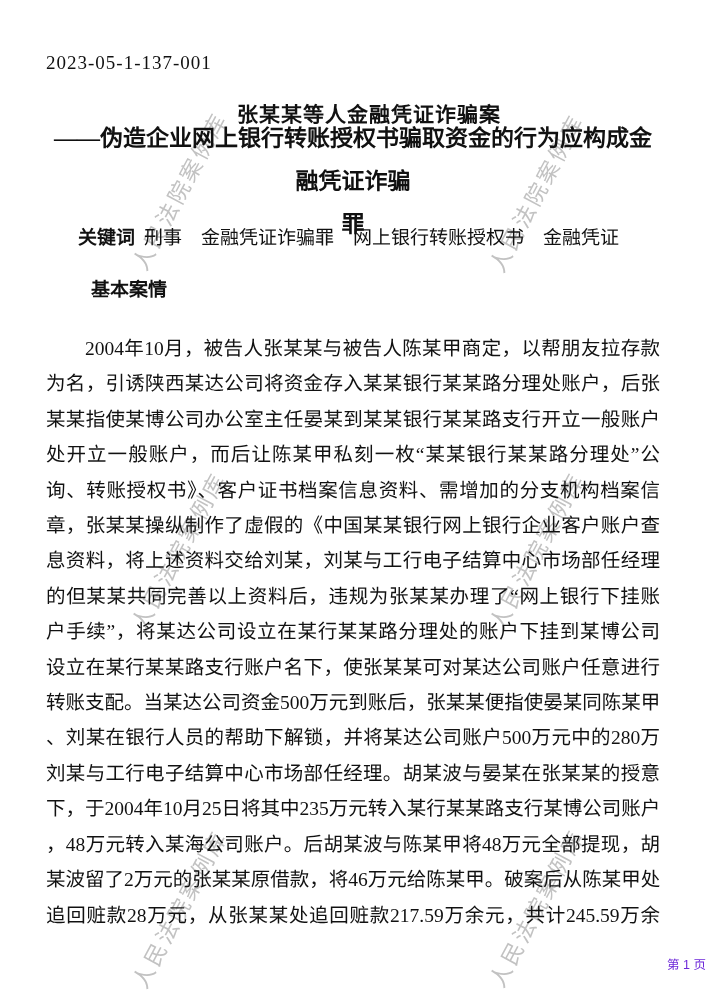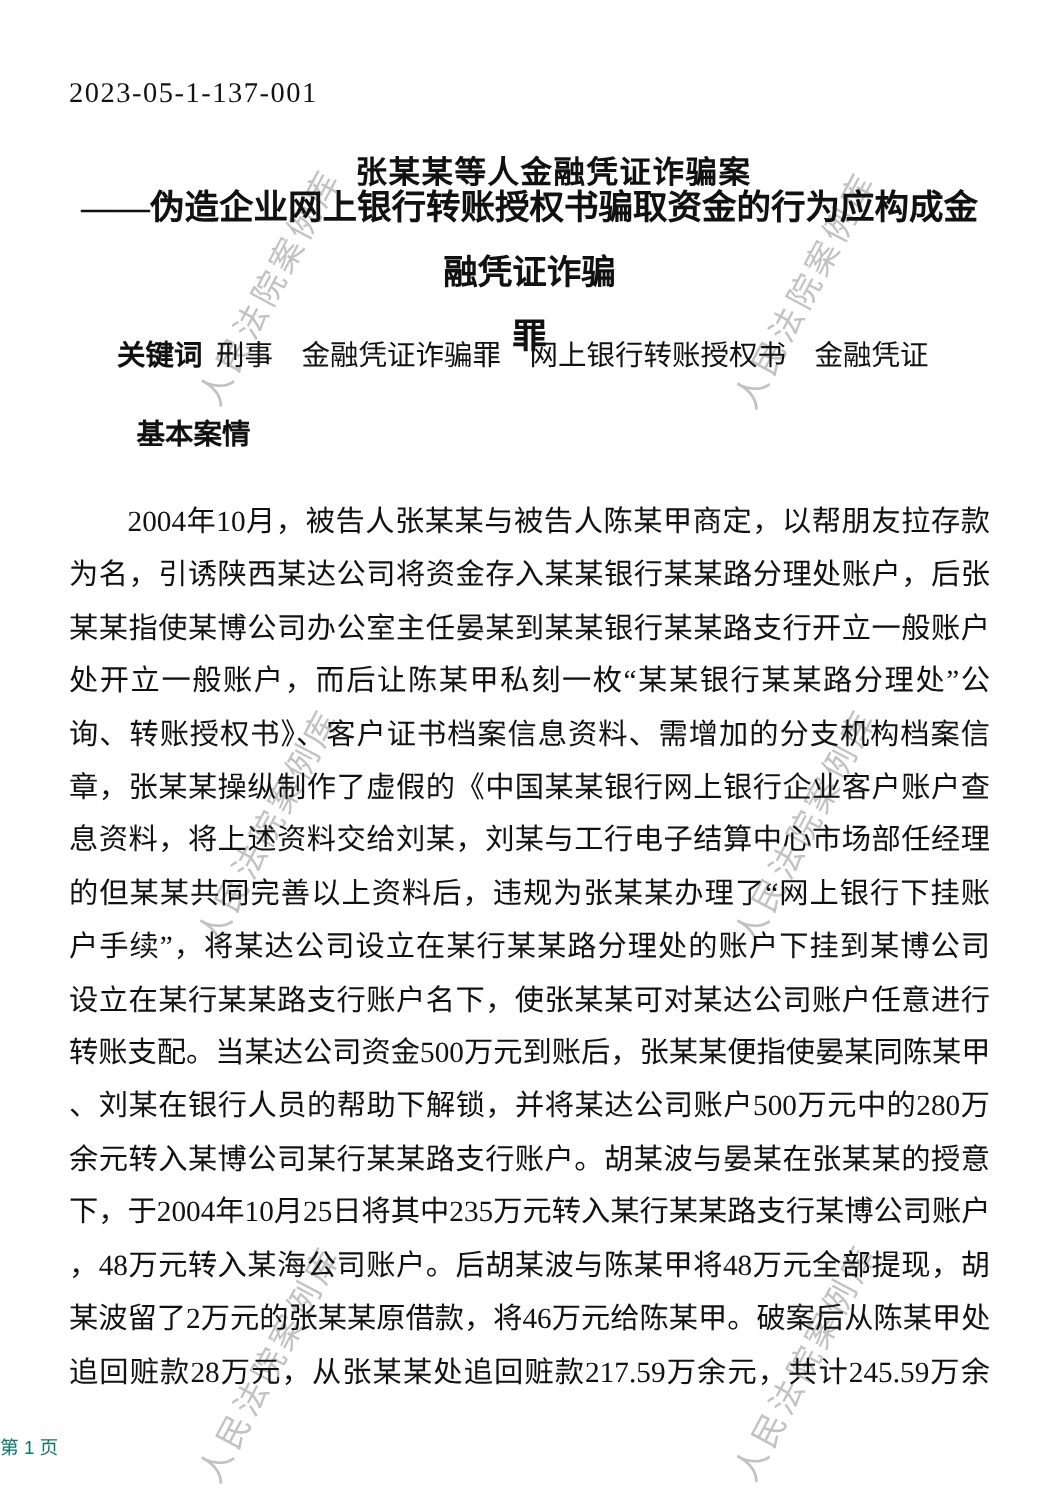--- a/index.html
+++ b/index.html
@@ -116,24 +116,24 @@
     white-space: nowrap;
   }
   .body-line.first {
     text-indent: 2em;
   }
   .page-footer {
     position: absolute;
     top: 954px;
     left: 0;
     width: 100%;
-    text-align: left;
+    text-align: right;
     font-family: "Liberation Sans", "DejaVu Sans", sans-serif;
     font-size: 12.5px;
-    color: #0f766e;
+    color: #6d28d9;
   }
 </style>
 </head>
 <body>
 
 <div class="page">
 
   <div class="watermark-layer">
     <span class="wm wm1">人民法院案例库</span>
     <span class="wm wm2">人民法院案例库</span>
@@ -166,21 +166,21 @@
       <div class="body-line">某某指使某博公司办公室主任晏某到某某银行某某路支行开立一般账户</div>
       <div class="body-line">处开立一般账户，而后让陈某甲私刻一枚“某某银行某某路分理处”公</div>
       <div class="body-line">询、转账授权书》、客户证书档案信息资料、需增加的分支机构档案信</div>
       <div class="body-line">章，张某某操纵制作了虚假的《中国某某银行网上银行企业客户账户查</div>
       <div class="body-line">息资料，将上述资料交给刘某，刘某与工行电子结算中心市场部任经理</div>
       <div class="body-line">的但某某共同完善以上资料后，违规为张某某办理了“网上银行下挂账</div>
       <div class="body-line">户手续”，将某达公司设立在某行某某路分理处的账户下挂到某博公司</div>
       <div class="body-line">设立在某行某某路支行账户名下，使张某某可对某达公司账户任意进行</div>
       <div class="body-line">转账支配。当某达公司资金500万元到账后，张某某便指使晏某同陈某甲</div>
       <div class="body-line">、刘某在银行人员的帮助下解锁，并将某达公司账户500万元中的280万</div>
-      <div class="body-line">余元转入某博公司某行某某路支行账户。胡某波与晏某在张某某的授意</div>
+      <div class="body-line">刘某与工行电子结算中心市场部任经理。胡某波与晏某在张某某的授意</div>
       <div class="body-line">下，于2004年10月25日将其中235万元转入某行某某路支行某博公司账户</div>
       <div class="body-line">，48万元转入某海公司账户。后胡某波与陈某甲将48万元全部提现，胡</div>
       <div class="body-line">某波留了2万元的张某某原借款，将46万元给陈某甲。破案后从陈某甲处</div>
       <div class="body-line">追回赃款28万元，从张某某处追回赃款217.59万余元，共计245.59万余</div>
     </div>
 
     <div class="page-footer">第 1 页</div>
 
   </div>
 </div>

